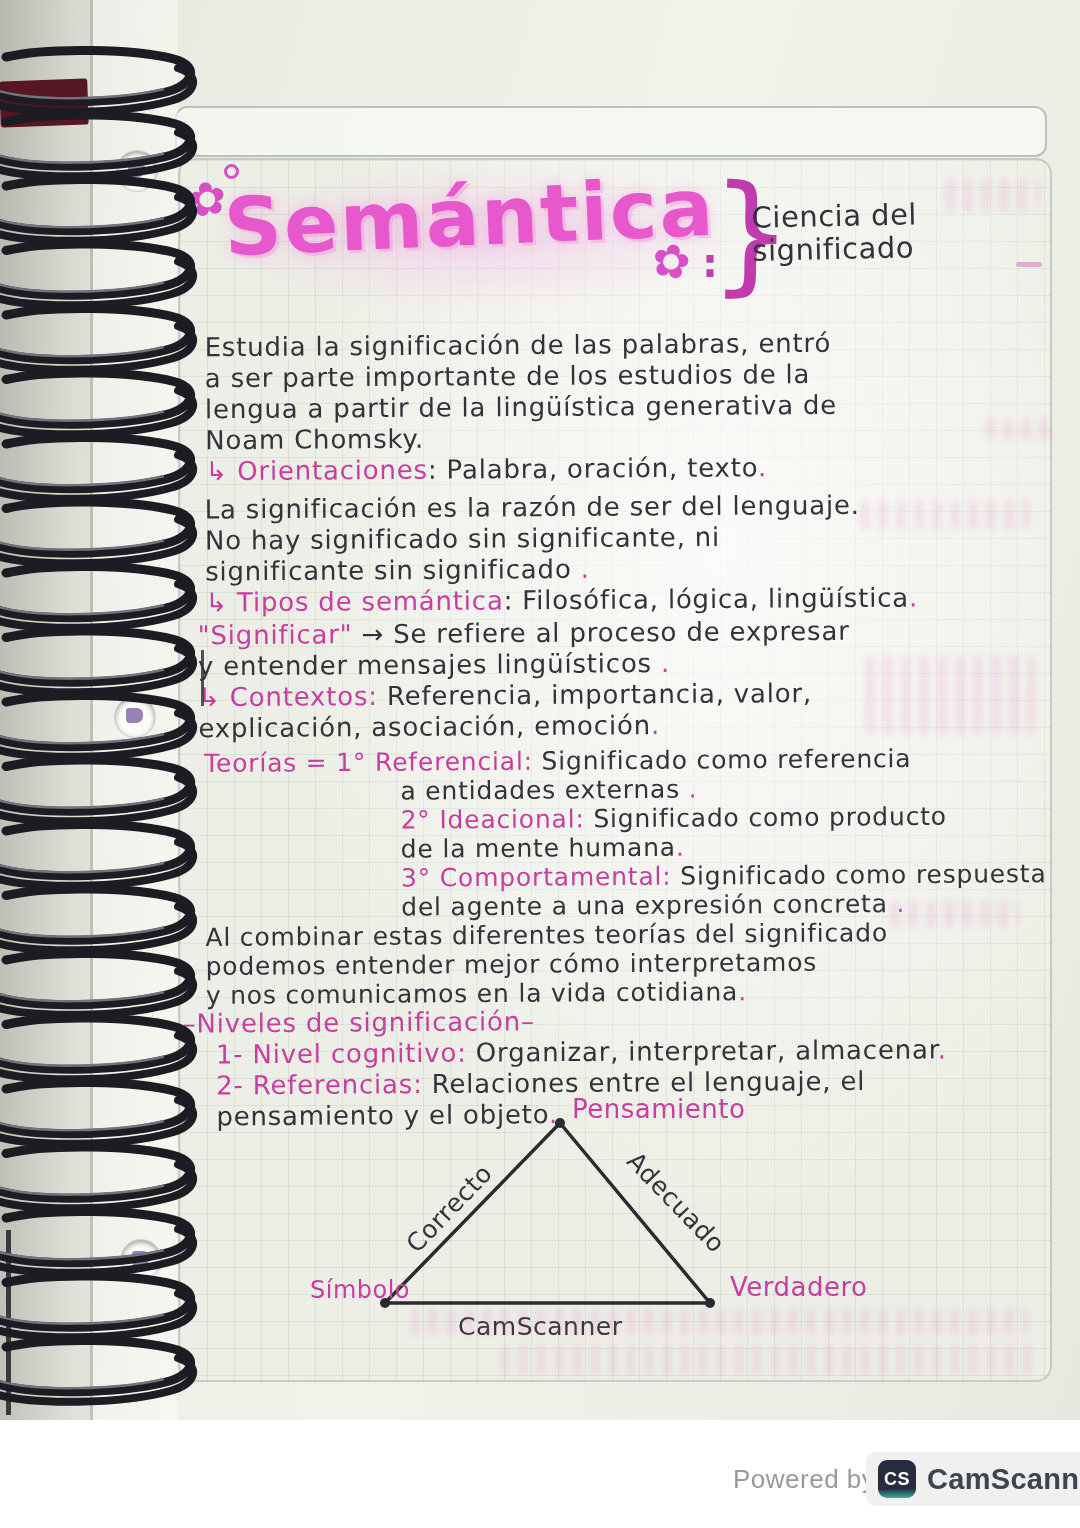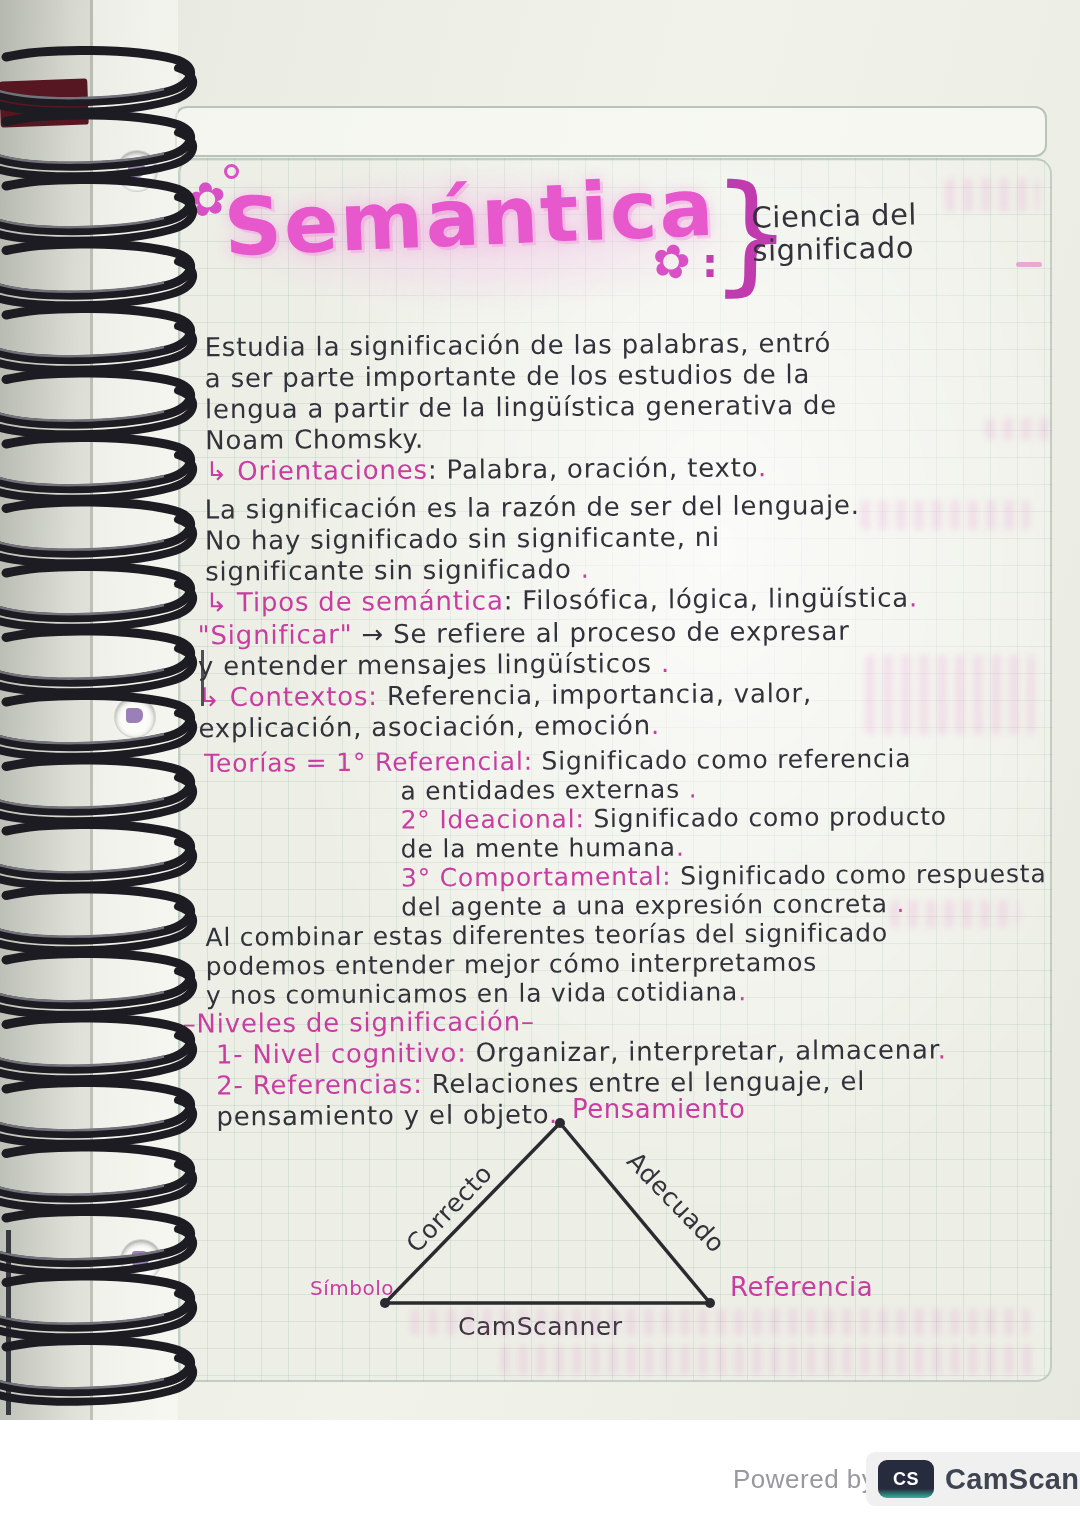--- a/index.html
+++ b/index.html
@@ -57,36 +57,36 @@
   #p3 .ind1{margin-left:196px}
   #p4{left:183px;top:1006px}
   #p4 .ind1{margin-left:33px}
   .bracket{position:absolute;left:201px;top:650px;width:3px;height:56px;background:var(--ink);opacity:.85;}
   
   .triangle{position:absolute;left:310px;top:1088px;width:660px;height:280px;}
   .tri-label{position:absolute;font-size:25px;letter-spacing:.5px;white-space:nowrap;}
   .lbl-pink{color:var(--pink);font-size:26px;}
   .lbl-ink{color:var(--ink);}
   .lbl-pensamiento{left:262px;top:6px;}
-  .lbl-simbolo{left:0px;top:188px;font-size:20px;}
+  .lbl-simbolo{left:0px;top:188px;font-size:24px;}
   .lbl-referencia{left:420px;top:184px;}
   .lbl-verdadero{left:148px;top:224px;}
   .lbl-correcto{left:84px;top:106px;transform:rotate(-46deg);}
   .lbl-adecuado{left:302px;top:100px;transform:rotate(46deg);}
   
   .smudge{position:absolute;border-radius:6px;opacity:.28;filter:blur(3px);
         background:repeating-linear-gradient(90deg,rgba(226,108,196,.55) 0 10px,rgba(226,108,196,0) 10px 18px);}
   .dash-mark{position:absolute;left:1016px;top:262px;width:26px;height:5px;border-radius:3px;
         background:rgba(220,100,190,.5);}
   
   .powered{position:absolute;left:733px;top:1464px;font-family:"Liberation Sans",sans-serif;
         font-size:26px;color:#97999e;letter-spacing:.5px;}
   .badge{position:absolute;left:866px;top:1452px;height:54px;border-radius:9px;background:#f0f0f1;
         display:flex;align-items:center;padding:0 16px 0 12px;gap:11px;}
-  .cs-icon{width:56px;height:38px;border-radius:9px;display:flex;align-items:center;justify-content:center;
+  .cs-icon{width:38px;height:38px;border-radius:9px;display:flex;align-items:center;justify-content:center;
         background:linear-gradient(180deg,var(--badge-navy) 0%,var(--badge-navy) 76%,var(--badge-teal) 100%);
         color:#fff;font-family:"Liberation Sans",sans-serif;font-weight:bold;font-size:18px;letter-spacing:.5px;}
   .brand{font-family:"Liberation Sans",sans-serif;font-size:29px;font-weight:bold;color:#3e4450;letter-spacing:.3px;}
 </style>
 </head>
 <body>
 
 <div class="photo">
 
   <div class="grid-area"></div>
@@ -144,21 +144,21 @@
 
   <div class="triangle">
     <svg width="660" height="280">
       <polygon points="250,35 75,215 400,215" fill="none" stroke="#2a2a30" stroke-width="3.5" stroke-linejoin="round"></polygon>
       <circle cx="250" cy="35" r="5" fill="#2a2a30"></circle>
       <circle cx="75" cy="215" r="5" fill="#2a2a30"></circle>
       <circle cx="400" cy="215" r="5" fill="#2a2a30"></circle>
     </svg>
     <span class="tri-label lbl-pink lbl-pensamiento">Pensamiento</span>
     <span class="tri-label lbl-pink lbl-simbolo">Símbolo</span>
-    <span class="tri-label lbl-pink lbl-referencia">Referencia</span>
+    <span class="tri-label lbl-pink lbl-referencia">Verdadero</span>
     <span class="tri-label lbl-ink lbl-correcto">Correcto</span>
     <span class="tri-label lbl-ink lbl-adecuado">Adecuado</span>
     <span class="tri-label lbl-ink lbl-verdadero">CamScanner</span>
   </div>
 
   <div class="smudge" style="left:945px;top:178px;width:95px;height:34px"></div>
   <div class="smudge" style="left:860px;top:500px;width:170px;height:30px"></div>
   <div class="smudge" style="left:865px;top:655px;width:170px;height:80px"></div>
   <div class="smudge" style="left:890px;top:900px;width:130px;height:28px"></div>
   <div class="smudge" style="left:985px;top:418px;width:70px;height:22px"></div>

